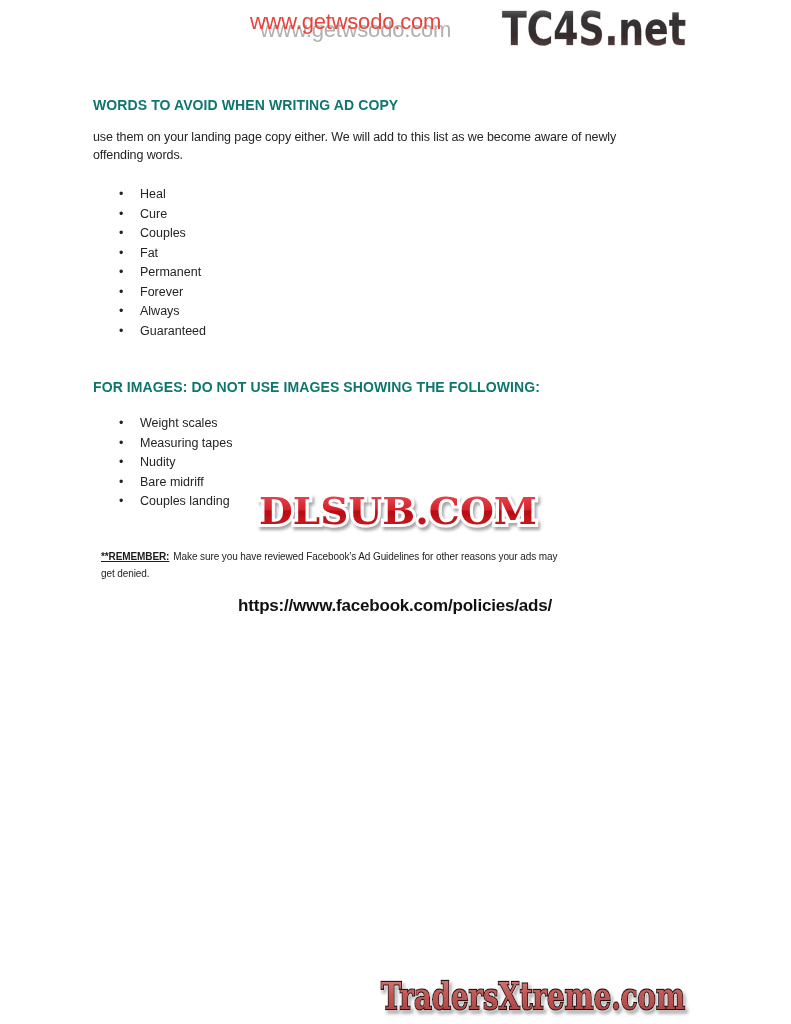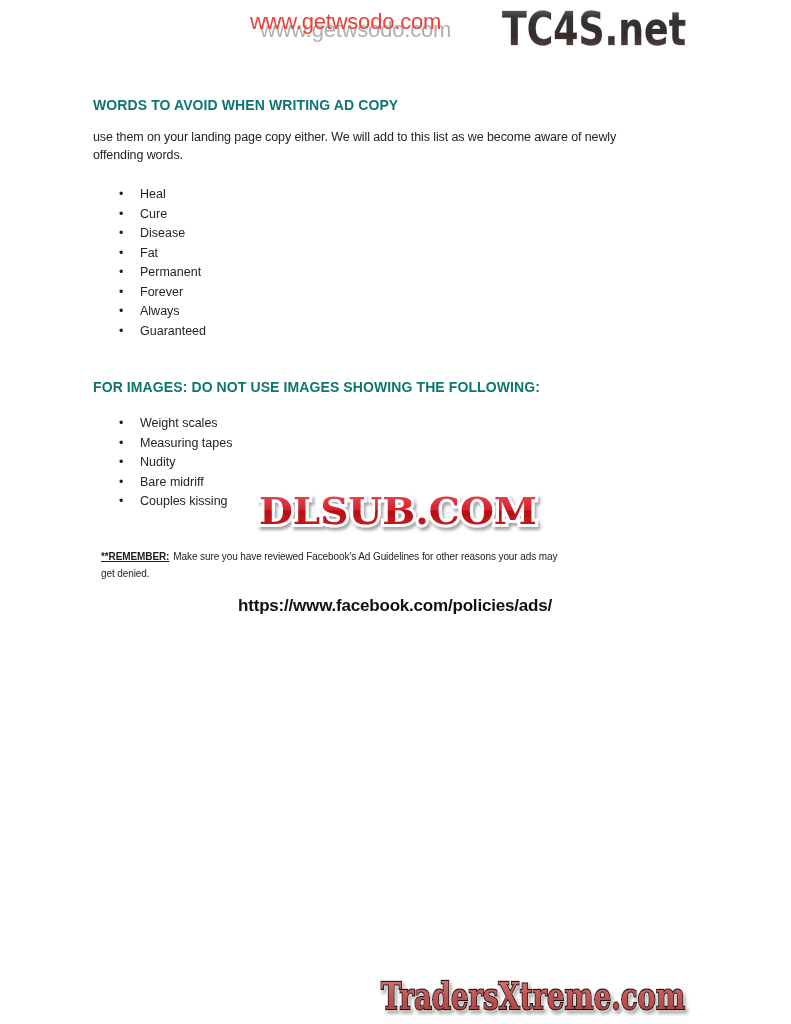--- a/index.html
+++ b/index.html
@@ -64,36 +64,36 @@
     <h1 class="doc-h h-words">WORDS TO AVOID WHEN WRITING AD COPY</h1>
 
     <p class="intro">
       <span class="doc-line">use them on your landing page copy either. We will add to this list as we become aware of newly</span>
       <span class="doc-line">offending words.</span>
     </p>
 
     <ul class="doc-list list-words">
       <li>Heal</li>
       <li>Cure</li>
-      <li>Disease</li>
+      <li>Couples</li>
       <li>Fat</li>
       <li>Permanent</li>
       <li>Forever</li>
       <li>Always</li>
       <li>Guaranteed</li>
     </ul>
 
     <h2 class="doc-h h-images">FOR IMAGES: DO NOT USE IMAGES SHOWING THE FOLLOWING:</h2>
 
     <ul class="doc-list list-images">
       <li>Weight scales</li>
       <li>Measuring tapes</li>
       <li>Nudity</li>
       <li>Bare midriff</li>
-      <li>Couples kissing</li>
+      <li>Couples landing</li>
     </ul>
 
     <p class="remember">
       <span class="rem-line">
         <span class="rem-label">**REMEMBER:</span><span>Make sure you have reviewed Facebook’s Ad Guidelines for other reasons your ads may</span>
       </span>
       <span class="rem-line">get denied.</span>
     </p>
 
     <p class="fb-link">https://www.facebook.com/policies/ads/</p>

